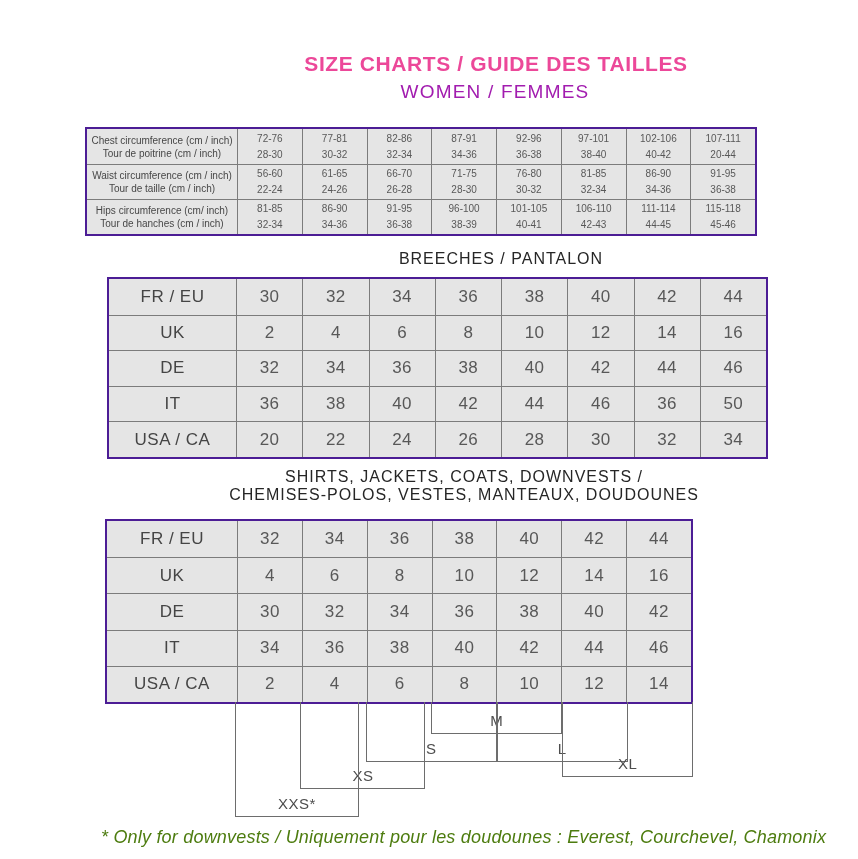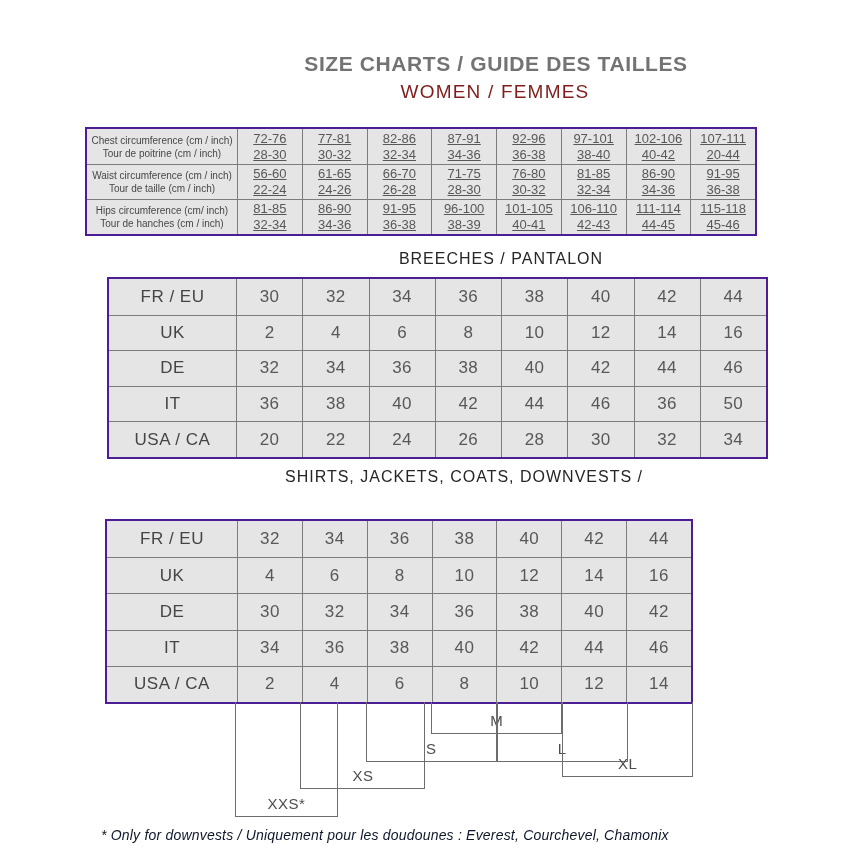--- a/index.html
+++ b/index.html
@@ -5,25 +5,25 @@
   * { margin:0; padding:0; box-sizing:border-box; }
   html,body { background:#ffffff; }
   .canvas {
     position:relative; width:858px; height:859px; background:#ffffff;
     font-family:"Liberation Sans", sans-serif; overflow:hidden;
   }
 
   
   .page-title {
     position:absolute; top:52px; left:134px; right:0; text-align:center;
-    font-size:21px; font-weight:bold; letter-spacing:.6px; color:#737373;
+    font-size:21px; font-weight:bold; letter-spacing:.6px; color:#ec4899;
   }
   .page-subtitle {
     position:absolute; top:81px; left:132px; right:0; text-align:center;
-    font-size:19px; font-weight:400; letter-spacing:1.2px; color:#7f1d1d;
+    font-size:19px; font-weight:400; letter-spacing:1.2px; color:#a21caf;
   }
   .section-title {
     position:absolute; text-align:center; color:#262626;
     font-size:16px; letter-spacing:1px; line-height:18px; font-weight:400;
   }
   .breeches-title { top:250px; left:144px; right:0; }
   .shirts-title  { top:468px; left:70px;  right:0; }
 
   
   .grid-table {
@@ -35,38 +35,38 @@
 
   .cell {
     display:flex; flex-direction:column; justify-content:center; align-items:center;
     text-align:center; border-left:1px solid #7c7c7c; border-top:1px solid #7c7c7c;
     overflow:hidden;
   }
   .cell.nb-l { border-left:none; }
   .cell.nb-t { border-top:none; }
 
   .m-label { font-size:10px; line-height:13px; color:#474747; }
-  .m-val   { font-size:13px; line-height:16px; color:#585858;text-decoration:underline; }
+  .m-val   { font-size:10px; line-height:16px; color:#585858; }
   .size-label { font-size:17px; letter-spacing:.5px; color:#454545; }
   .size-val   { font-size:17px; letter-spacing:.5px; color:#585858; }
 
   
   .brackets { position:absolute; left:235px; top:702px; width:458px; height:122px; }
   .bracket {
     position:absolute; top:0;
     border:1px solid #6d6d6d; border-top:none; background:transparent;
   }
   .bracket-label {
     position:absolute; left:0; right:0; bottom:4px; text-align:center;
     font-size:15px; letter-spacing:.5px; color:#4d4d4d; line-height:17px;
   }
 
   .footnote {
     position:absolute; left:101px; top:827px;
-    font-style:italic; font-size:14px; letter-spacing:.2px; color:#0f172a;
+    font-style:italic; font-size:18px; letter-spacing:.2px; color:#4d7c0f;
   }
 </style>
 </head>
 <body>
 
 <div class="canvas">
 
   <div class="page-title">SIZE CHARTS / GUIDE DES TAILLES</div>
   <div class="page-subtitle">WOMEN / FEMMES</div>
 
@@ -316,20 +316,21 @@
       <div class="cell">
         <div class="size-val">32</div>
       </div>
       <div class="cell">
         <div class="size-val">34</div>
       </div>
     </div>
 
   <div class="section-title shirts-title">
     <div>SHIRTS, JACKETS, COATS, DOWNVESTS /</div>
+    <div>CHEMISES-POLOS, VESTES, MANTEAUX, DOUDOUNES</div>
   </div>
 
   <div class="grid-table s-table" id="s-table">
       <div class="cell nb-l nb-t">
         <div class="size-label">FR / EU</div>
       </div>
       <div class="cell nb-t">
         <div class="size-val">32</div>
       </div>
       <div class="cell nb-t">
@@ -457,20 +458,20 @@
       </div>
       <div class="bracket" style="left: 261.714px; width: 130.857px; height: 59.5px;">
         <div class="bracket-label">L</div>
       </div>
       <div class="bracket" style="left: 65.4286px; width: 125px; height: 87px;">
         <div class="bracket-label">XS</div>
       </div>
       <div class="bracket" style="left: 327.143px; width: 130.857px; height: 75px;">
         <div class="bracket-label">XL</div>
       </div>
-      <div class="bracket" style="left: 0px; width: 103px; height: 114.5px; padding-left: 40px;">
+      <div class="bracket" style="left: 0px; width: 124px; height: 114.5px; padding-left: 40px;">
         <div class="bracket-label">XXS*</div>
       </div>
     </div>
 
   <div class="footnote">* Only for downvests / Uniquement pour les doudounes : Everest, Courchevel, Chamonix</div>
 
 </div>
 
 </body></html>

